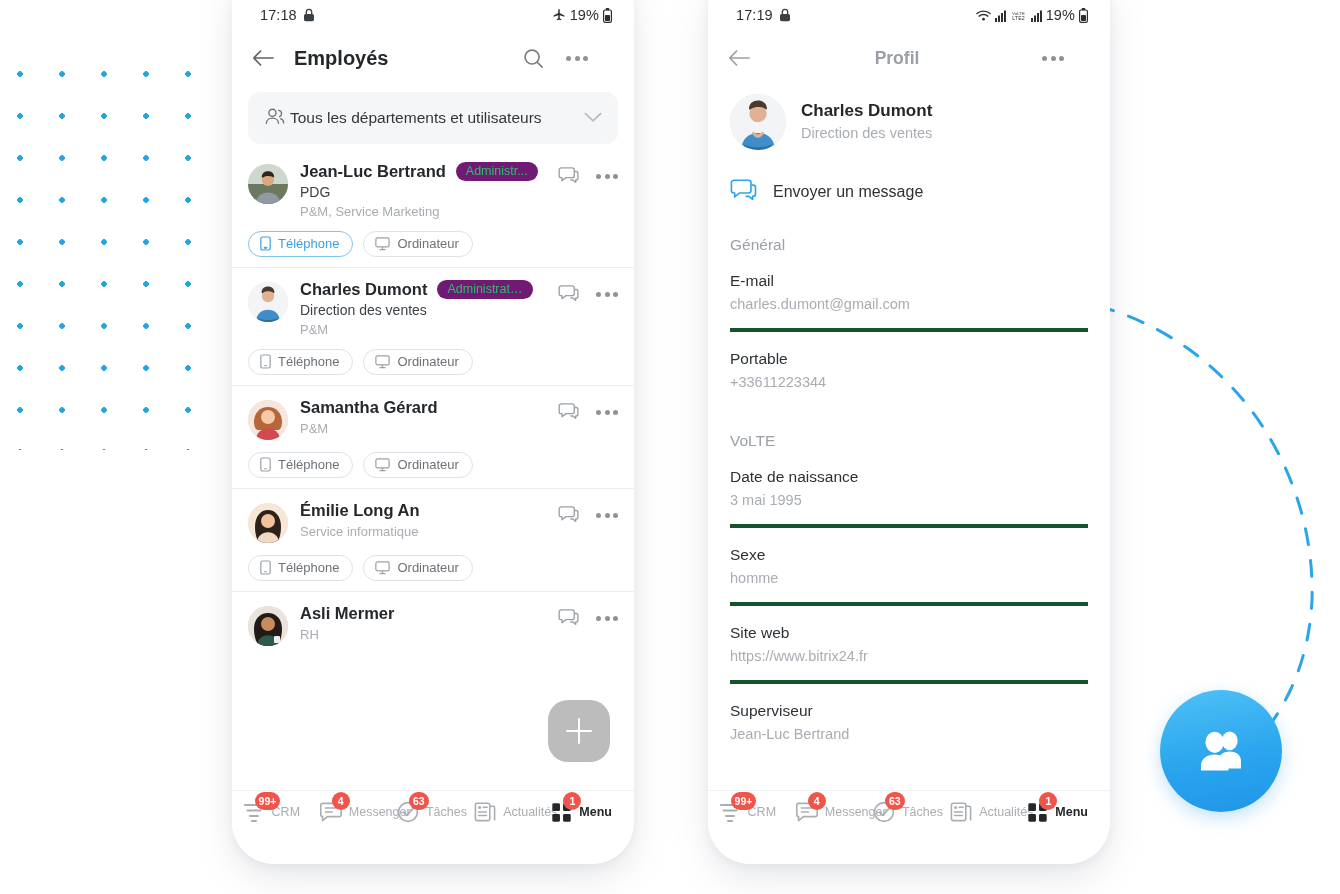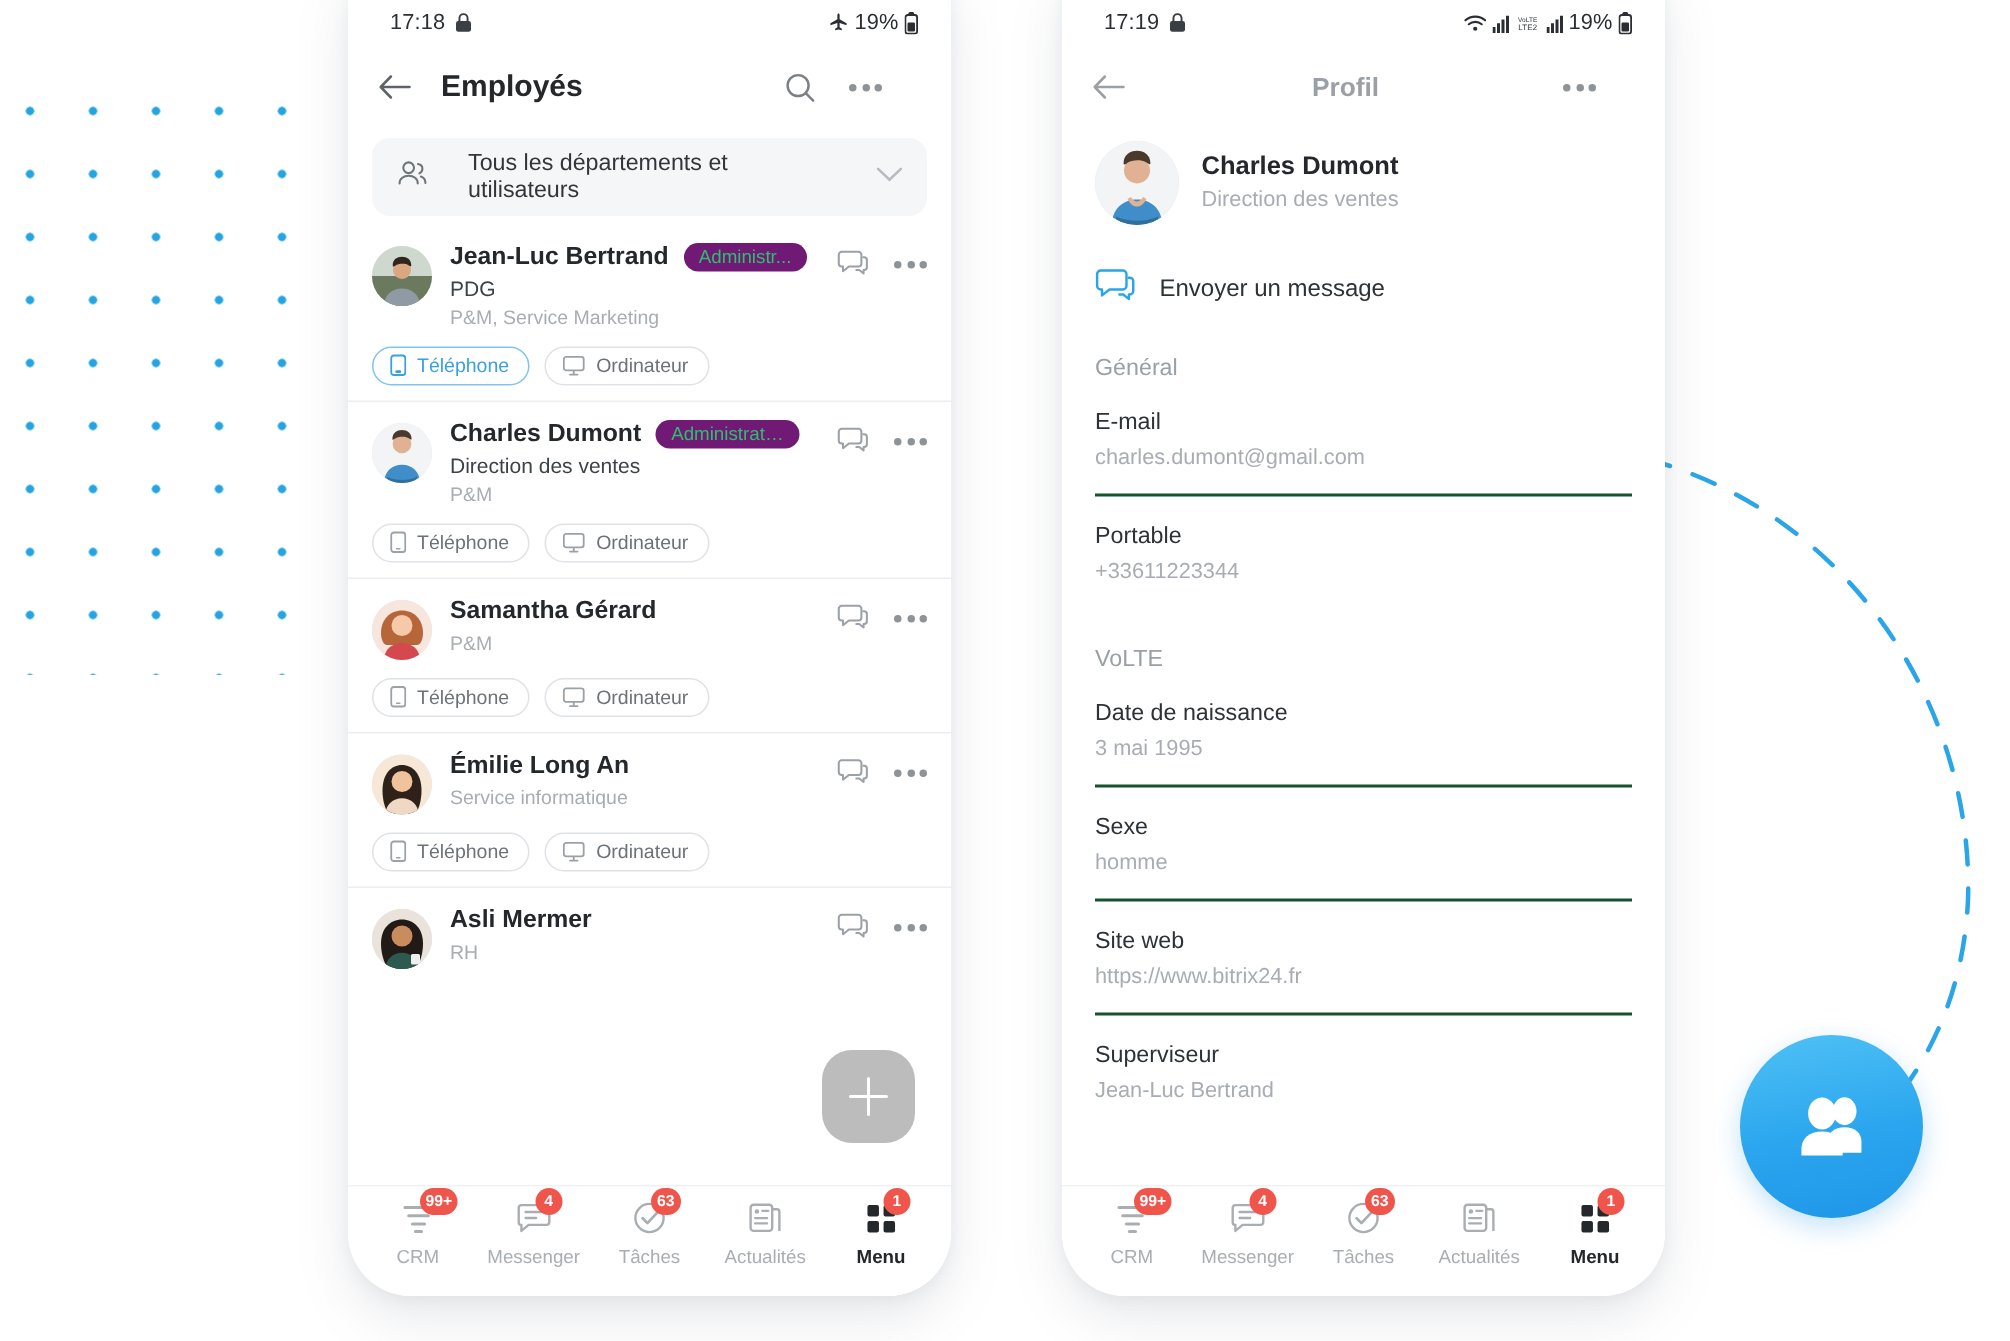--- a/index.html
+++ b/index.html
@@ -78,21 +78,21 @@
   }
   .appbar .spacer { flex: 1; }
   .appbar .act { width: 42px; display:flex; align-items:center; justify-content:center; cursor:pointer; }
   .dots3 { display:flex; gap:3.5px; }
   .dots3 i { width:5px; height:5px; border-radius:50%; background:#8d9397; display:block; }
 
   
   .dept {
     margin: 6px 16px 0 16px; height: 52px;
     background: #f5f6f8; border-radius: 12px;
-    display: flex; align-items: center; gap: 26px; padding: 0 16px;
+    display: flex; align-items: center; gap: 4px; padding: 0 16px;
     cursor: pointer;
   }
   .dept .label { font-size: 15.5px; color: #32363a; flex: 1; }
 
   
   .list { flex: 1; overflow: hidden; position: relative; padding-top: 6px; }
   .emp { padding: 12px 16px 10px 16px; position: relative; }
   .emp + .emp { border-top: 1px solid #edeef0; }
   .emp-top { display: flex; align-items: flex-start; gap: 12px; }
   .avatar {
@@ -141,33 +141,33 @@
   .prof-name { font-size: 17px; font-weight: 700; color: #24282c; }
   .prof-role { font-size: 14.5px; color: #a8adb3; margin-top: 4px; }
   .send-msg {
     display:flex; align-items:center; gap: 16px;
     padding: 28px 22px 4px 22px; cursor: pointer;
   }
   .send-msg .txt { font-size: 16px; color: #2d3236; }
   .prof-body { flex: 1; overflow: hidden; padding: 0 22px; }
   .sec-title { font-size: 15.5px; color: #9aa0a6; padding: 26px 0 0 0; }
   .field { padding: 18px 0 16px 0; }
-  .field + .field { border-top: 2px solid #14532d; }
+  .field + .field { border-top: 4px solid #14532d; }
   .field.first { border-top: none; }
   .f-label { font-size: 15.5px; color: #2d3236; }
   .f-value { font-size: 14.5px; color: #a8adb3; margin-top: 6px; }
 
   
   .bottomnav {
     flex: 0 0 74px; height: 74px;
     display: flex; align-items: flex-start; justify-content: space-around;
     padding: 8px 8px 0 8px; border-top: 1px solid #f0f1f3; background:#fff;
   }
   .nav-item {
-    position: relative; display: flex; flex-direction: column; align-items: center;
+    position: relative; display: flex; flex-direction: row; align-items: center;
     gap: 6px; width: 74px; cursor: pointer;
   }
   .nav-ico { height: 26px; display:flex; align-items:center; justify-content:center; position:relative; }
   .nav-label { font-size: 12.5px; color: #a9aeb3; }
   .nav-item.active .nav-label { color: #25282b; font-weight: 700; }
   .nav-badge {
     position: absolute; top: -7px; left: 13px;
     background: #f0554c; color:#fff; font-size: 10.5px; font-weight: 700;
     border-radius: 9px; min-width: 18px; height: 18px; padding: 0 4px;
     display:flex; align-items:center; justify-content:center; line-height:1;

